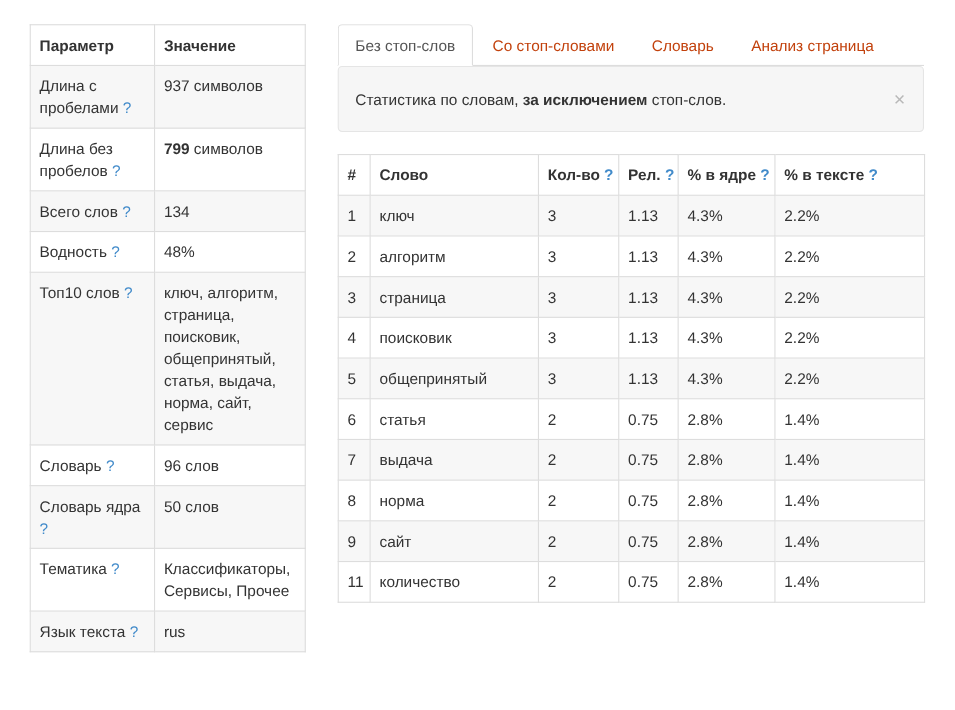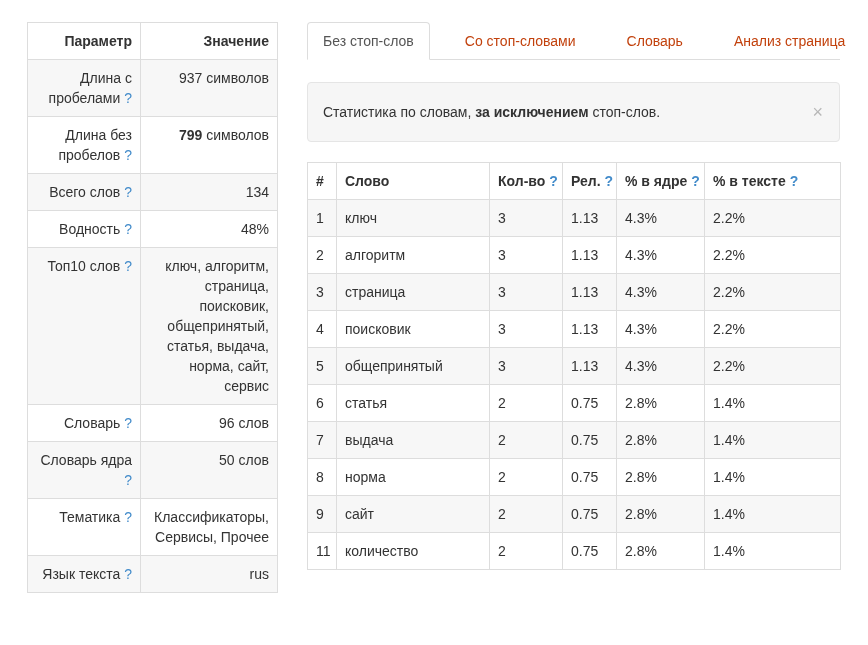--- a/index.html
+++ b/index.html
@@ -19,39 +19,38 @@
   table.params {
     width: 100%;
     border-collapse: collapse;
     table-layout: fixed;
   }
   table.params col.col-param { width: 113px; }
   table.params col.col-value { width: 137px; }
   table.params th, table.params td {
     border: 1px solid #dddddd;
     padding: 8px;
-    text-align: right;
+    text-align: left;
     vertical-align: top;
     font-size: 14px;
     line-height: 20px;
     color: #333333;
   }
   table.params thead th { font-weight: bold; background: #ffffff; }
   table.params tbody tr:nth-child(odd) td { background: #f7f7f7; }
 
   .help { color: #428bca; cursor: pointer; }
 
   
   .right-panel { position: absolute; left: 307px; top: 22px; width: 533px; }
 
   .tabs {
     display: flex;
     align-items: stretch;
     border-bottom: 1px solid #dddddd;
-    gap: 17px;
   }
   .tab {
     padding: 8px 15px;
     line-height: 20px;
     margin-right: 2px;
     margin-bottom: -1px;
     border: 1px solid transparent;
     border-radius: 4px 4px 0 0;
     color: #c2410c;
     cursor: pointer;
@@ -59,21 +58,20 @@
   }
   .tab.active {
     background: #ffffff;
     border-color: #dddddd;
     border-bottom-color: #ffffff;
     color: #555555;
     cursor: default;
   }
 
   .alert {
-    margin-top: 22px;
     background: #f6f6f6;
     border: 1px solid #e5e5e5;
     border-radius: 4px;
     padding: 19px 15px;
     padding-right: 40px;
     position: relative;
     line-height: 20px;
     color: #333333;
   }
   .alert b { font-weight: bold; }

